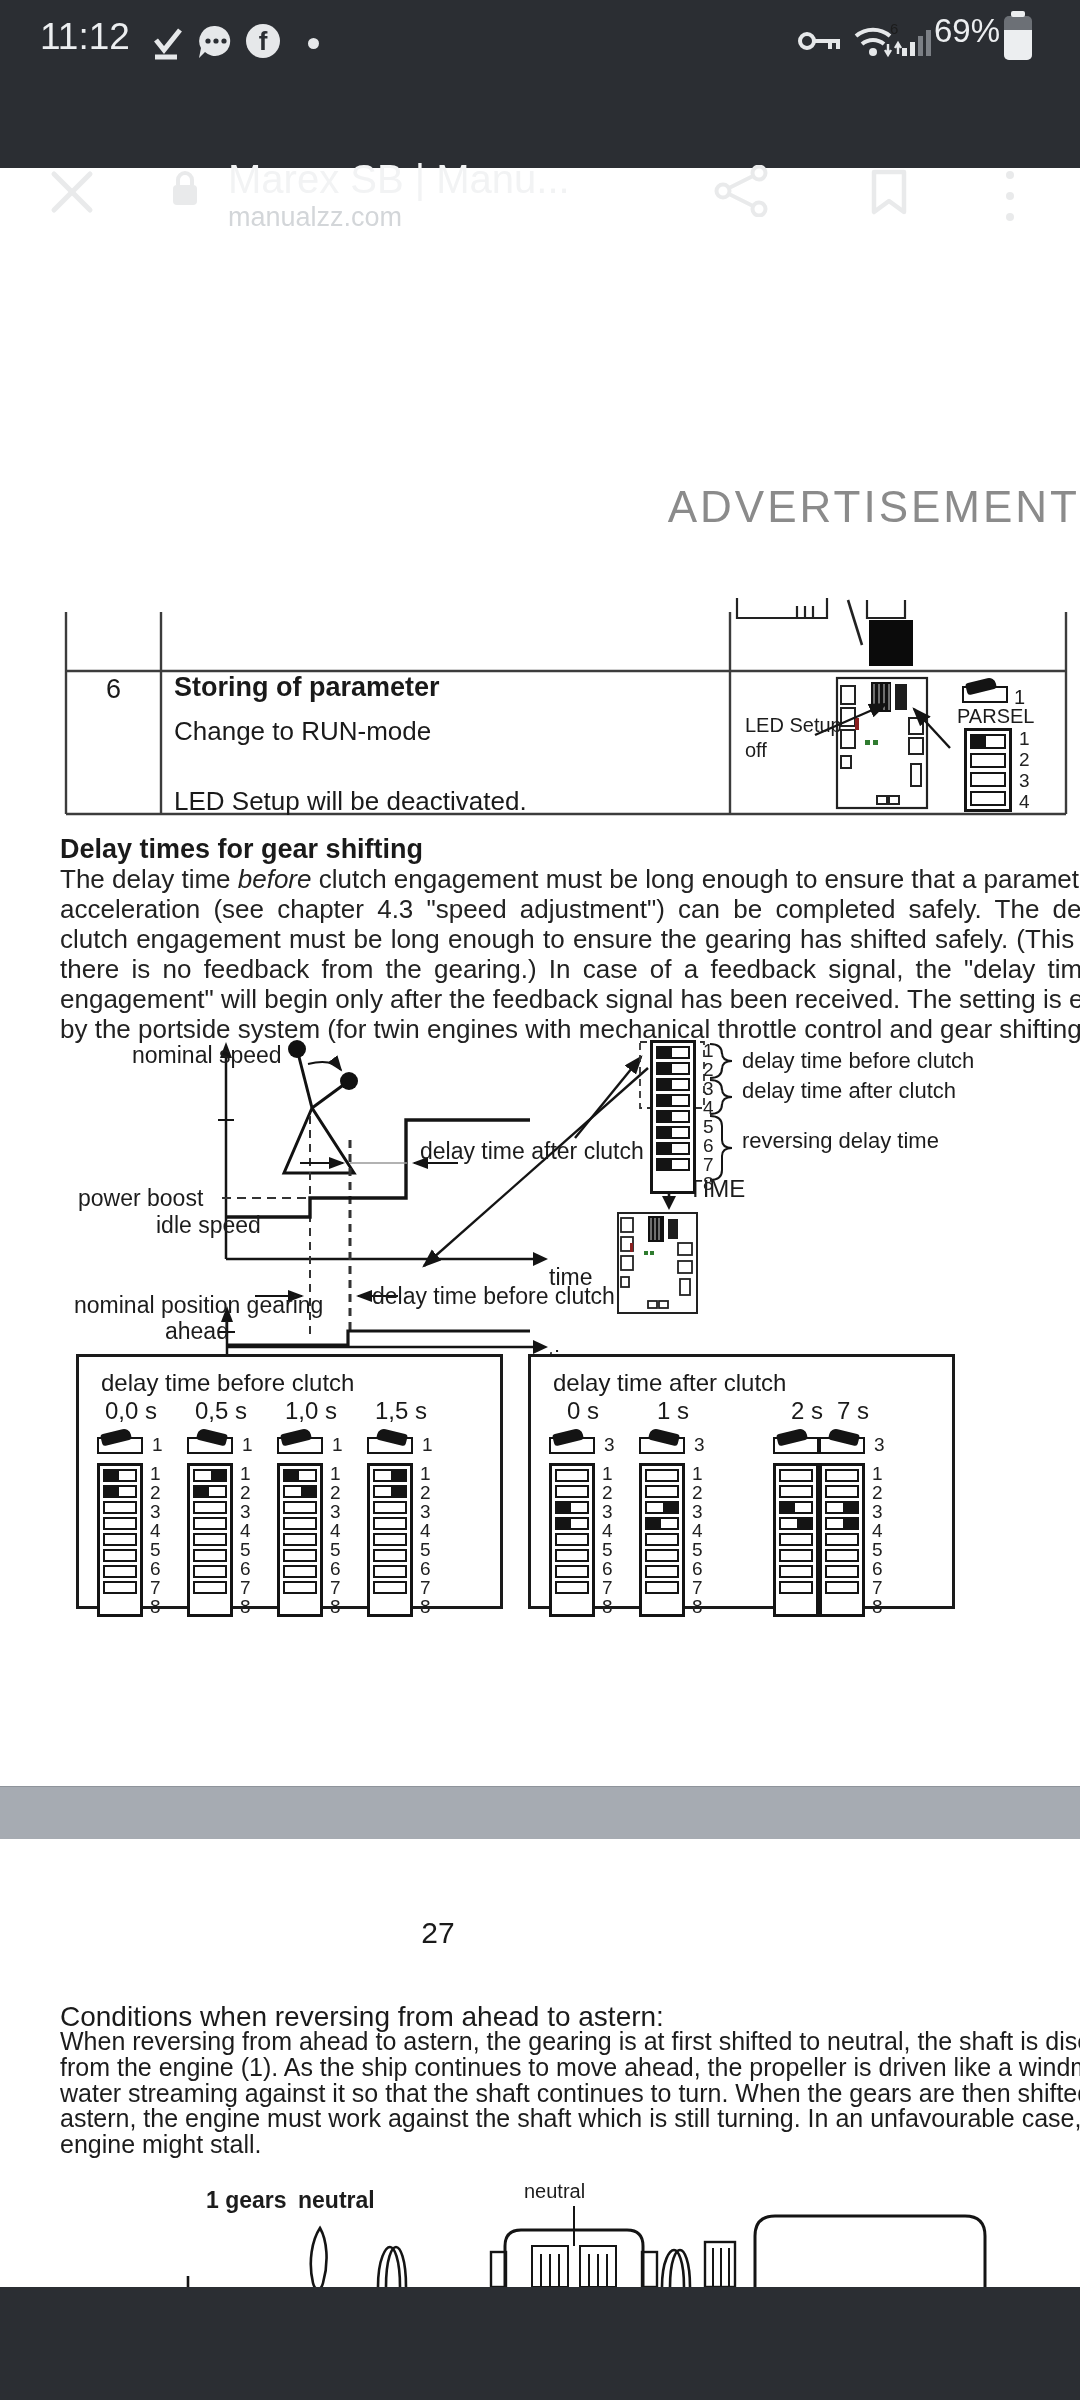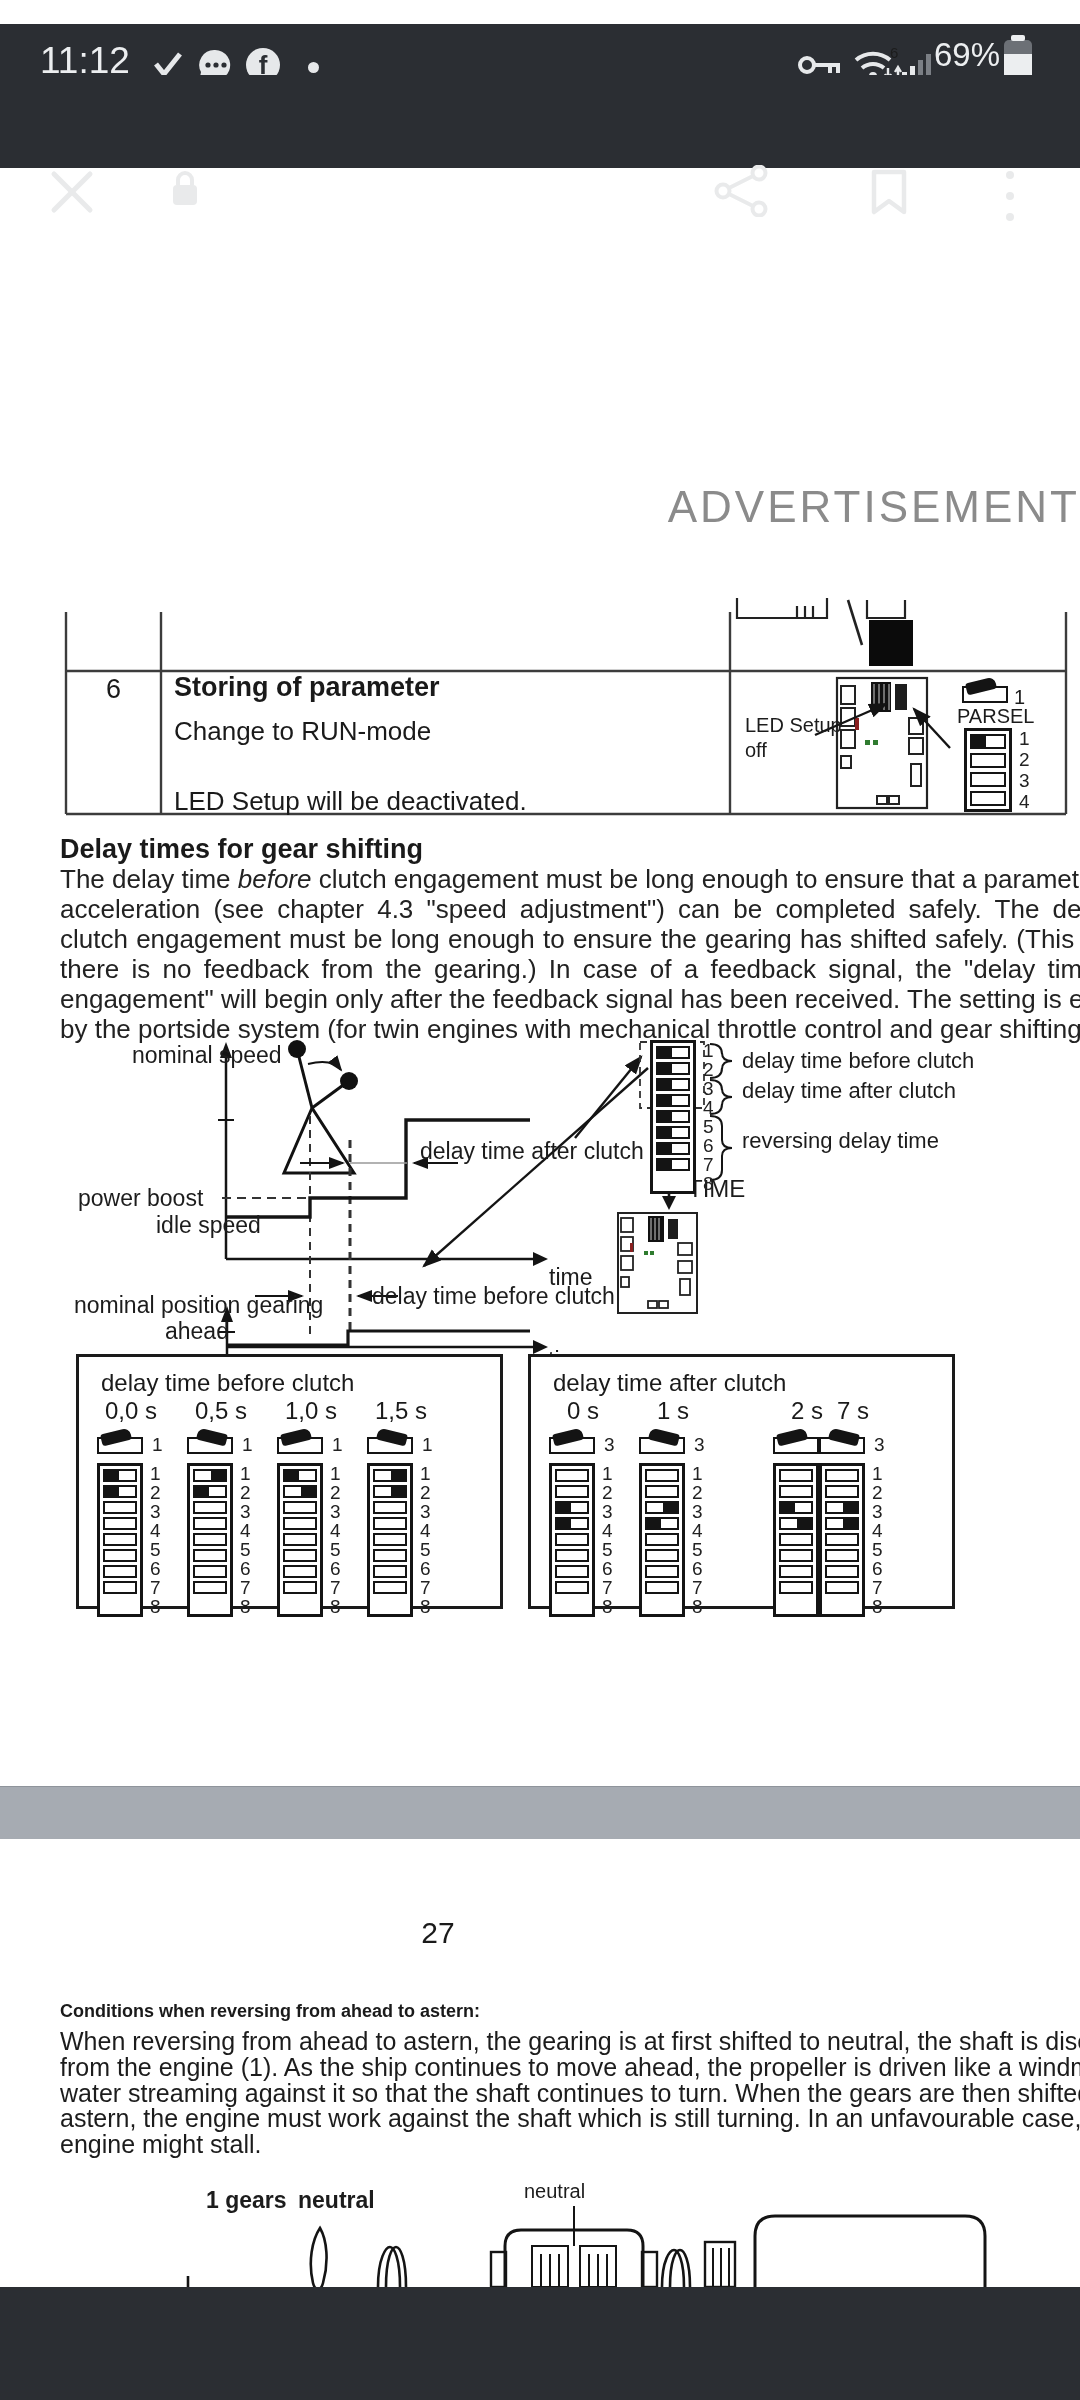--- a/index.html
+++ b/index.html
@@ -1,20 +1,20 @@
 <!DOCTYPE html>
 <html><head>
 <meta charset="utf-8">
 <style>
   html,body{margin:0;padding:0;background:#000;}
   .screen{position:relative;width:1080px;height:2400px;background:#ffffff;overflow:hidden;
           font-family:"Liberation Sans",sans-serif;color:#1a1a1a;}
   
   .status-bar,.browser-bar,.nav-bar{position:absolute;left:0;width:1080px;background:#2b2e33;}
-  .status-bar{top:0;height:75px;margin-top:24px;}
+  .status-bar{top:0;height:75px;}
   .browser-bar{top:75px;height:93px;}
   .nav-bar{top:2287px;height:113px;}
   .sb-time{position:absolute;left:40px;top:16px;font-size:37px;color:#eceef0;}
   .sb-right-pct{position:absolute;left:934px;top:12px;font-size:33px;color:#eceef0;}
   .battery{position:absolute;left:1004px;top:16px;width:28px;height:44px;border-radius:5px;background:#6c7076;overflow:hidden;}
   .battery::before{content:"";position:absolute;left:0;right:0;bottom:0;height:69%;background:#eceef0;}
   .battery-nub{position:absolute;left:1011px;top:11px;width:14px;height:6px;border-radius:2px;background:#eceef0;}
   .dot-icon{position:absolute;left:308px;top:38px;width:11px;height:11px;border-radius:50%;background:#e6e8ea;}
   .fb-icon{position:absolute;left:246px;top:24px;width:34px;height:34px;border-radius:50%;background:#e6e8ea;
            display:flex;align-items:center;justify-content:center;font-weight:bold;font-size:26px;color:#2b2e33;}
@@ -30,21 +30,21 @@
   .t-num{position:absolute;left:66px;top:674px;width:95px;text-align:center;font-size:27px;}
   .t-title{position:absolute;left:174px;top:672px;font-size:27px;font-weight:bold;}
   .t-l1{position:absolute;left:174px;top:716px;font-size:26px;}
   .t-l2{position:absolute;left:174px;top:786px;font-size:26px;}
   .h1{position:absolute;left:60px;top:834px;font-size:27px;font-weight:bold;white-space:nowrap;}
   .para{position:absolute;left:60px;top:864px;width:1020px;overflow:hidden;font-size:26px;line-height:30px;color:#222;}
   .para div{white-space:nowrap;}
   .ws2{word-spacing:6px;} .ws3{word-spacing:1px;} .ws4{word-spacing:5px;}
   .pagenum{position:absolute;left:0;top:1916px;width:876px;text-align:center;font-size:30px;}
   .graybar{position:absolute;left:0;top:1786px;width:1080px;height:52px;background:#a6abb2;border-top:1px solid #8f949b;}
-  .h2{position:absolute;left:60px;top:2001px;font-size:18px;font-weight:bold;white-space:nowrap;}
+  .h2{position:absolute;left:60px;top:2001px;font-size:28px;font-weight:normal;white-space:nowrap;}
   .cond{position:absolute;left:60px;top:2029px;width:1020px;overflow:hidden;font-size:25px;line-height:25.8px;color:#1c1c1c;}
   .cond div{white-space:nowrap;}
   
   .dipwrap{display:flex;gap:7px;align-items:stretch;}
   .dip{border:3px solid #141414;background:#fff;padding:3px;display:flex;flex-direction:column;gap:3px;}
   .dip-sw{width:30px;height:9px;border:2px solid #141414;background:#fff;position:relative;}
   .dip-sw.L::before{content:"";position:absolute;left:0;top:0;bottom:0;width:14px;background:#141414;}
   .dip-sw.R::before{content:"";position:absolute;right:0;top:0;bottom:0;width:14px;background:#141414;}
   .dip.big .dip-sw{width:32px;height:11px;}
   .dip.big{gap:4px;}
@@ -107,20 +107,24 @@
 
   <div class="browser-bar">
     <svg class="art" style="left:50px;top:95px" width="44" height="44">
       <line x1="4" y1="4" x2="40" y2="40" stroke="#e9eaeb" stroke-width="5" stroke-linecap="round"></line>
       <line x1="40" y1="4" x2="4" y2="40" stroke="#e9eaeb" stroke-width="5" stroke-linecap="round"></line>
     </svg>
     <svg class="art" style="left:168px;top:94px" width="34" height="40">
       <path d="M10,16 v-5 a7,7 0 0 1 14,0 v5" fill="none" stroke="#e9eaeb" stroke-width="4"></path>
       <rect x="5" y="16" width="24" height="20" rx="4" fill="#e9eaeb"></rect>
     </svg>
+    <div class="title-block">
+      <div class="b-title">Marex SB | Manu...</div>
+      <div class="b-domain">manualzz.com</div>
+    </div>
     <svg class="art" style="left:714px;top:90px" width="56" height="52">
       <circle cx="45" cy="8" r="6.5" fill="none" stroke="#e9eaeb" stroke-width="4"></circle>
       <circle cx="9" cy="26" r="6.5" fill="none" stroke="#e9eaeb" stroke-width="4"></circle>
       <circle cx="45" cy="44" r="6.5" fill="none" stroke="#e9eaeb" stroke-width="4"></circle>
       <line x1="15" y1="23" x2="39" y2="11" stroke="#e9eaeb" stroke-width="4"></line>
       <line x1="15" y1="29" x2="39" y2="41" stroke="#e9eaeb" stroke-width="4"></line>
     </svg>
     <svg class="art" style="left:868px;top:92px" width="44" height="50">
       <path d="M6,5 h30 v40 l-15,-11 -15,11 z" fill="none" stroke="#e9eaeb" stroke-width="4.5" stroke-linejoin="round"></path>
     </svg>

